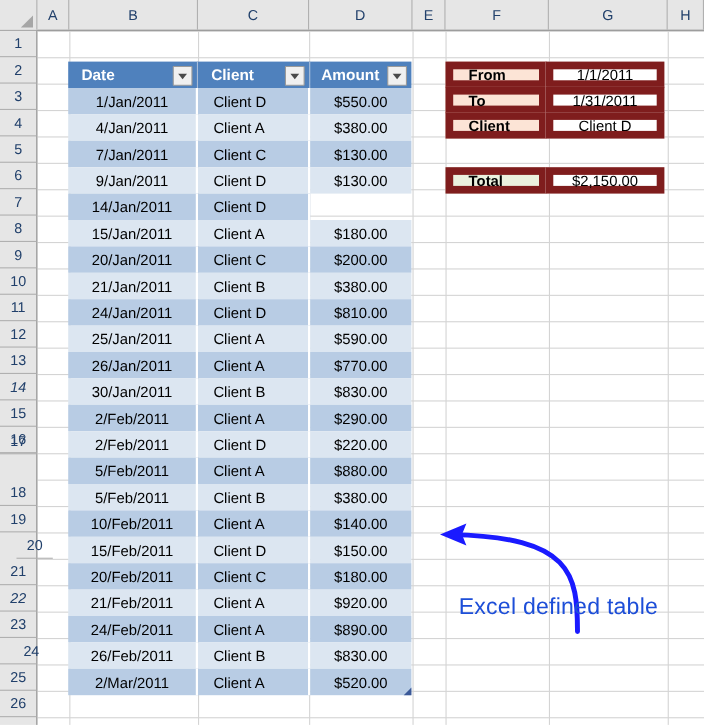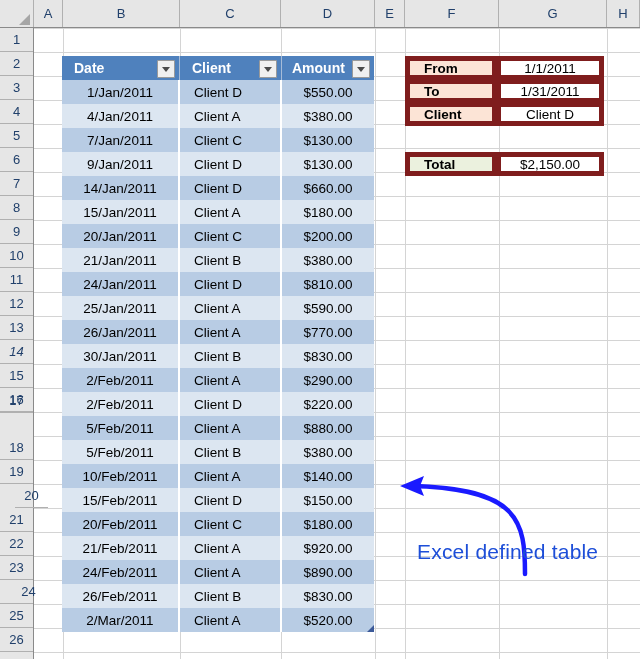--- a/index.html
+++ b/index.html
@@ -97,21 +97,21 @@
     border-bottom:7px solid #3b5998;
   }
 
   
   .panel{position:absolute;}
   .prow{display:flex;}
   .pcell{
     box-sizing:border-box;height:24px;
     display:flex;align-items:center;
     font-size:13.5px;color:#000;
-    border:5px solid #7f1d1d;
+    border:7px solid #7f1d1d;
     margin-right:-1px;margin-bottom:-1px;
   }
   .pcell.label{width:92px;background:#fce4d6;font-weight:bold;padding-left:14px;}
   .pcell.label.total{background:#ebf1de;}
   .pcell.value{width:108px;background:#ffffff;justify-content:center;}
 
   
   .anno{position:absolute;left:380px;top:462px;width:260px;height:130px;pointer-events:none;}
   .anno-text{
     position:absolute;left:417px;top:540px;
@@ -190,21 +190,21 @@
       <div class="rowhead" style="top: 264px; height: 24px;">12</div>
       <div class="rowhead" style="top: 288px; height: 24px;">13</div>
       <div class="rowhead" style="top: 312px; height: 24px; font-style: italic;">14</div>
       <div class="rowhead" style="top: 336px; height: 24px;">15</div>
       <div class="rowhead" style="top: 360px; height: 24px;">16</div>
       <div class="rowhead" style="top: 361px; height: 24px;">17</div>
       <div class="rowhead" style="top: 408px; height: 24px;">18</div>
       <div class="rowhead" style="top: 432px; height: 24px;">19</div>
       <div class="rowhead" style="top: 456px; height: 24px; margin-left: 15px;">20</div>
       <div class="rowhead" style="top: 480px; height: 24px;">21</div>
-      <div class="rowhead" style="top: 504px; height: 24px;">22</div>
+      <div class="rowhead" style="top: 504px; height: 24px; font-style: italic;">22</div>
       <div class="rowhead" style="top: 528px; height: 24px;">23</div>
       <div class="rowhead" style="top: 552px; height: 24px; padding-left: 24px;">24</div>
       <div class="rowhead" style="top: 576px; height: 24px;">25</div>
       <div class="rowhead" style="top: 600px; height: 24px;">26</div>
     </div>
 
   <div class="xtable" id="xtable" style="position: absolute;">
       <div class="xrow xhead">
         <div class="xcell c-date">
           <span>Date</span>
@@ -241,21 +241,20 @@
         <div class="xcell c-amount">$130.00</div>
       </div>
       <div class="xrow band-b">
         <div class="xcell c-date">9/Jan/2011</div>
         <div class="xcell c-client">Client D</div>
         <div class="xcell c-amount">$130.00</div>
       </div>
       <div class="xrow band-a">
         <div class="xcell c-date">14/Jan/2011</div>
         <div class="xcell c-client">Client D</div>
-        <div class="xcell c-amount">$660.00</div>
       </div>
       <div class="xrow band-b">
         <div class="xcell c-date">15/Jan/2011</div>
         <div class="xcell c-client">Client A</div>
         <div class="xcell c-amount">$180.00</div>
       </div>
       <div class="xrow band-a">
         <div class="xcell c-date">20/Jan/2011</div>
         <div class="xcell c-client">Client C</div>
         <div class="xcell c-amount">$200.00</div>

